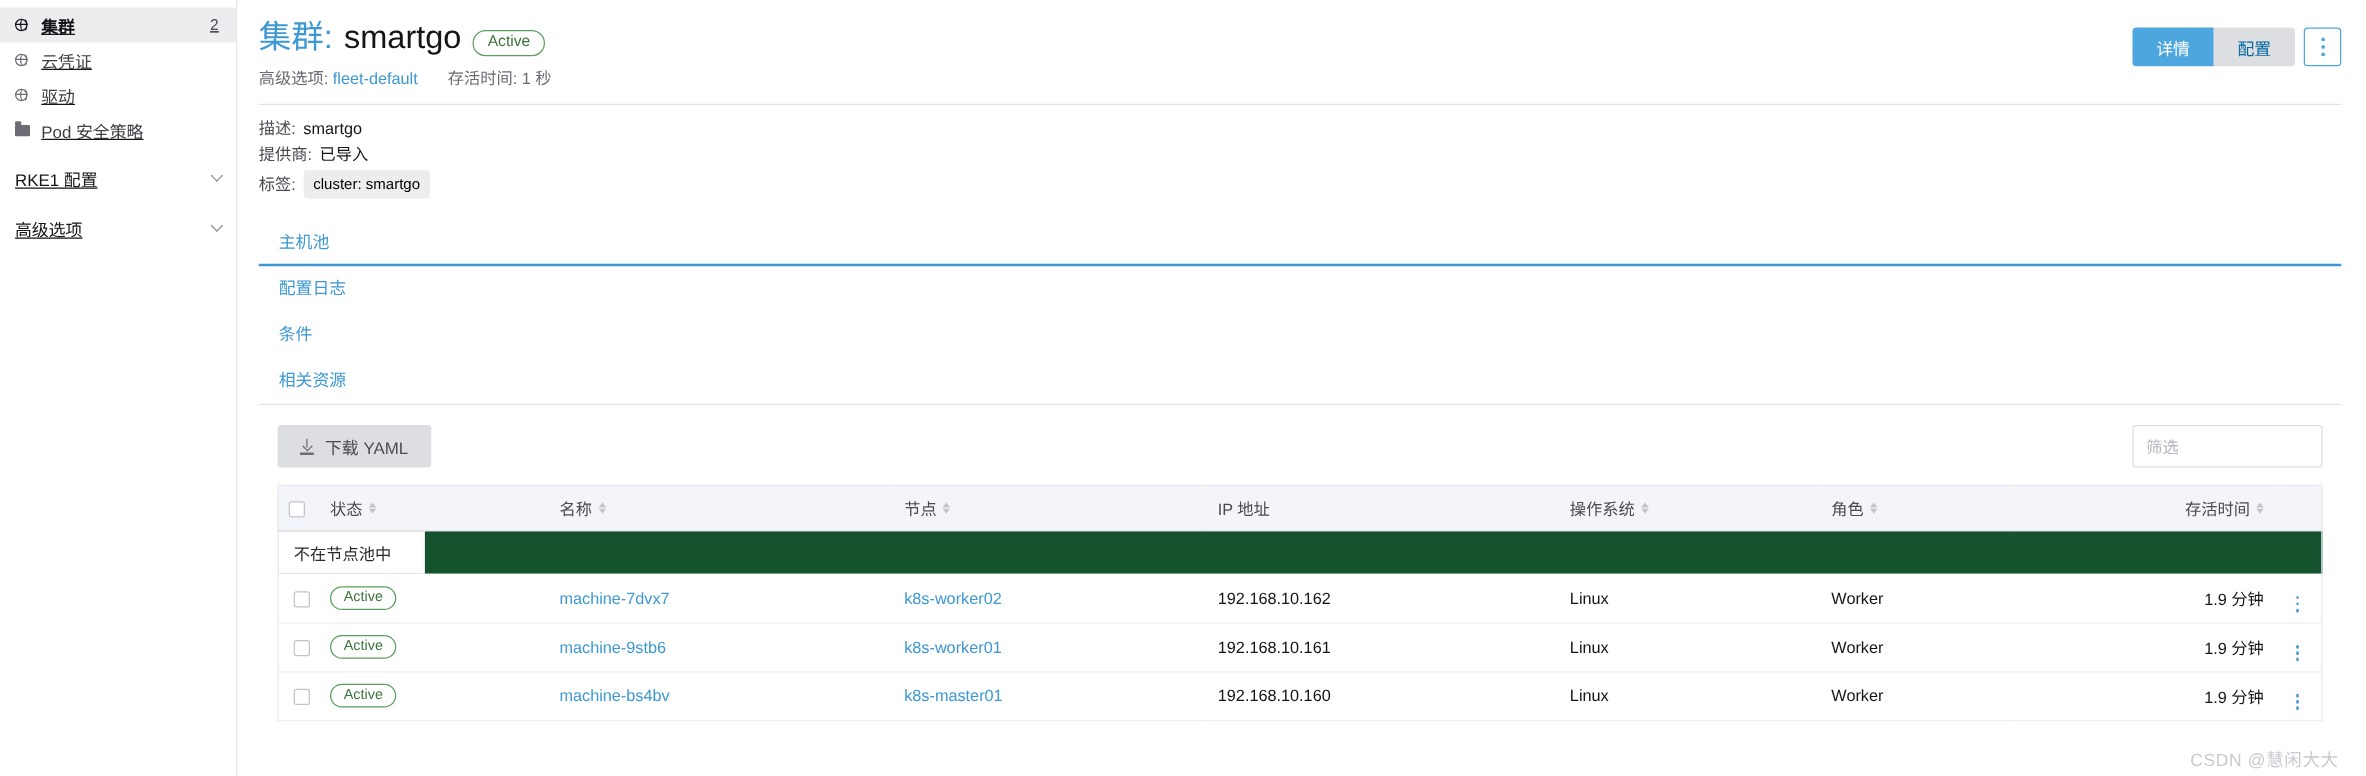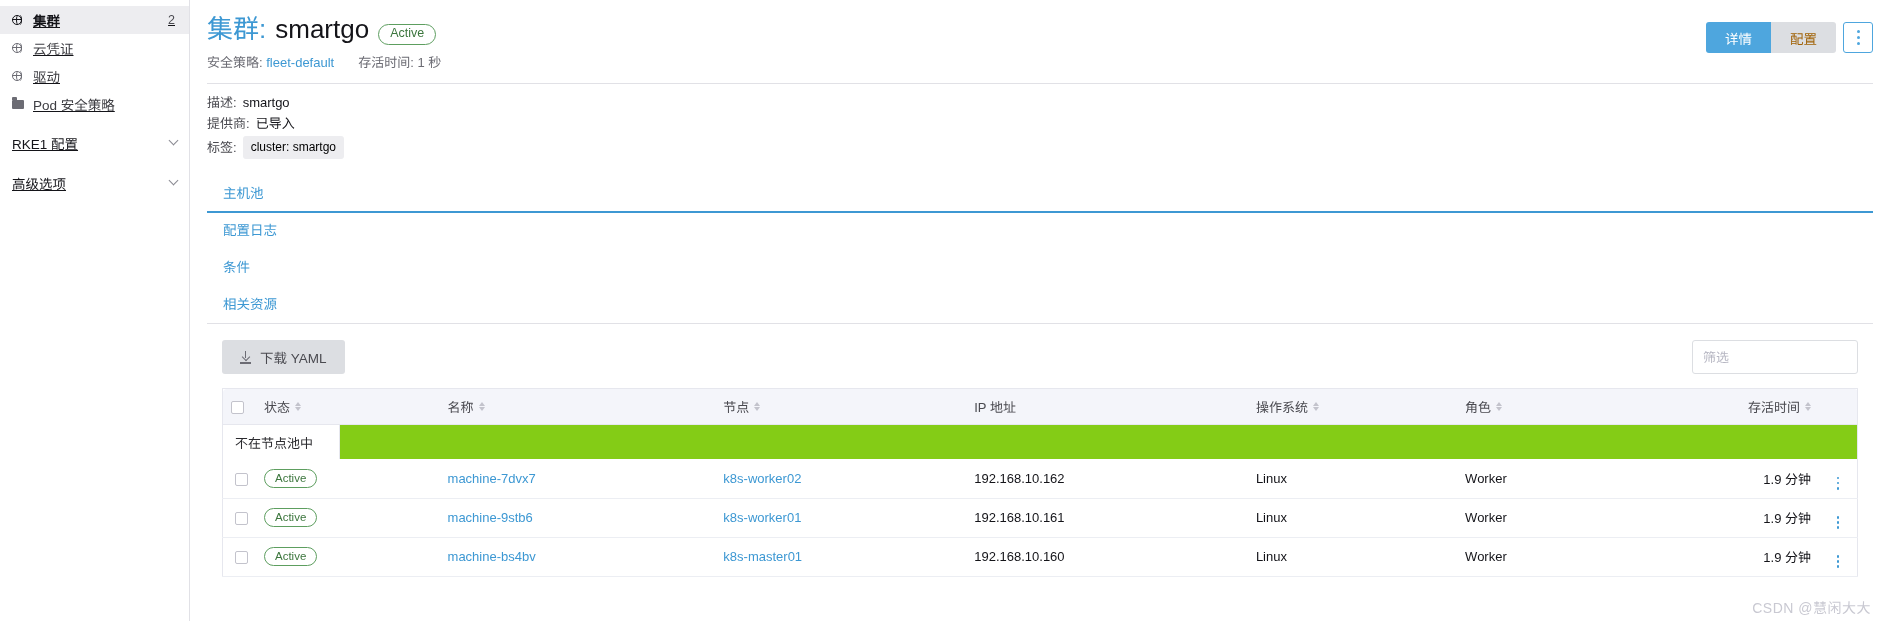--- a/index.html
+++ b/index.html
@@ -130,21 +130,21 @@
     display: flex; gap: 24px; align-items: center;
   }
   .subtitle a { color: #3d98d3; text-decoration: none; }
   .actions { display: flex; align-items: center; gap: 0; padding-top: 8px; }
   .btn {
     height: 31px; padding: 0 19px; font-size: 13.5px;
     display: inline-flex; align-items: center; justify-content: center;
     border: none; cursor: pointer; font-family: "Liberation Sans", sans-serif;
   }
   .btn-primary { background: #4ea6de; color: #fff; border-radius: 3px 0 0 3px; }
-  .btn-secondary { background: #dcdee2; color: #a16207; border-radius: 0 3px 3px 0; }
+  .btn-secondary { background: #dcdee2; color: #0369a1; border-radius: 0 3px 3px 0; }
   .btn-kebab {
     width: 30px; height: 31px; margin-left: 7px;
     border: 1px solid #4ea6de; border-radius: 3px; background: #fff;
     display: inline-flex; flex-direction: column; align-items: center; justify-content: center; gap: 3px;
     cursor: pointer;
   }
   .btn-kebab i { width: 3px; height: 3px; border-radius: 50%; background: #4ea6de; display: block; }
 
   .hr { height: 1px; background: #e1e1e6; margin: 12px 0 0; }
 
@@ -174,21 +174,21 @@
     border: none; cursor: pointer; font-family: "Liberation Sans", sans-serif;
   }
   .dl-icon { display: inline-flex; flex-direction: column; align-items: center; width: 11px; }
   .dl-icon .stem { width: 1.6px; height: 7px; background: #6c6c74; }
   .dl-icon .arrow {
     width: 6px; height: 6px; border-right: 1.6px solid #6c6c74; border-bottom: 1.6px solid #6c6c74;
     transform: rotate(45deg); margin-top: -4px;
   }
   .dl-icon .base { width: 11px; height: 1.6px; background: #6c6c74; margin-top: 2.5px; }
   .filter-box {
-    margin-left: auto; width: 166px; height: 34px;
+    margin-left: auto; width: 152px; height: 34px;
     border: 1px solid #dcdee2; border-radius: 3px;
     display: flex; align-items: center; padding: 0 10px;
     font-size: 13px; color: #b6b6c2; background: #fff;
   }
   .filter-box input {
     border: none; outline: none; width: 100%; font-size: 13px;
     color: #2b2b2f; font-family: "Liberation Sans", sans-serif; background: transparent;
   }
   .filter-box input::placeholder { color: #b6b6c2; }
 
@@ -203,21 +203,21 @@
   thead th:last-child { border-right: 1px solid #e6e7ee; border-radius: 0 4px 0 0; }
   .sorter { display: inline-flex; flex-direction: column; gap: 1px; margin-left: 5px; vertical-align: middle; }
   .sorter .up, .sorter .dn {
     width: 0; height: 0; border-left: 3.2px solid transparent; border-right: 3.2px solid transparent;
   }
   .sorter .up { border-bottom: 4px solid #c3c3cc; }
   .sorter .dn { border-top: 4px solid #c3c3cc; }
   .th-inner { display: inline-flex; align-items: center; }
 
   .group-row td {
-    background: #84cc16; padding: 0; height: 34px;
+    background: #14532d; padding: 0; height: 34px;
     border-left: 1px solid #e6e7ee; border-right: 1px solid #e6e7ee;
   }
   .group-tab {
     display: inline-block; background: #fff; color: #2b2b2f;
     font-size: 13px; padding: 8px 26px 8px 12px; height: 34px;
     border-right: 1px solid #e6e7ee;
   }
   tbody tr.data-row td {
     height: 39px; padding: 0 8px; border-bottom: 1px solid #eceef3;
     background: #fff; color: #141419; vertical-align: middle;
@@ -300,21 +300,21 @@
 
       <div class="title-row">
         <div class="titles">
           <h1 class="page-title">
             <span class="t-prefix">集群:</span>
             <span class="t-name">smartgo</span>
             <span class="badge-active">Active</span>
           </h1>
           <div class="subtitle">
             <span>
-              <span>安全策略:</span>
+              <span>高级选项:</span>
               <a>fleet-default</a>
             </span>
             <span>
               <span>存活时间:</span>
               <span>1 秒</span>
             </span>
           </div>
         </div>
         <div class="actions">
           <button class="btn btn-primary">详情</button>

